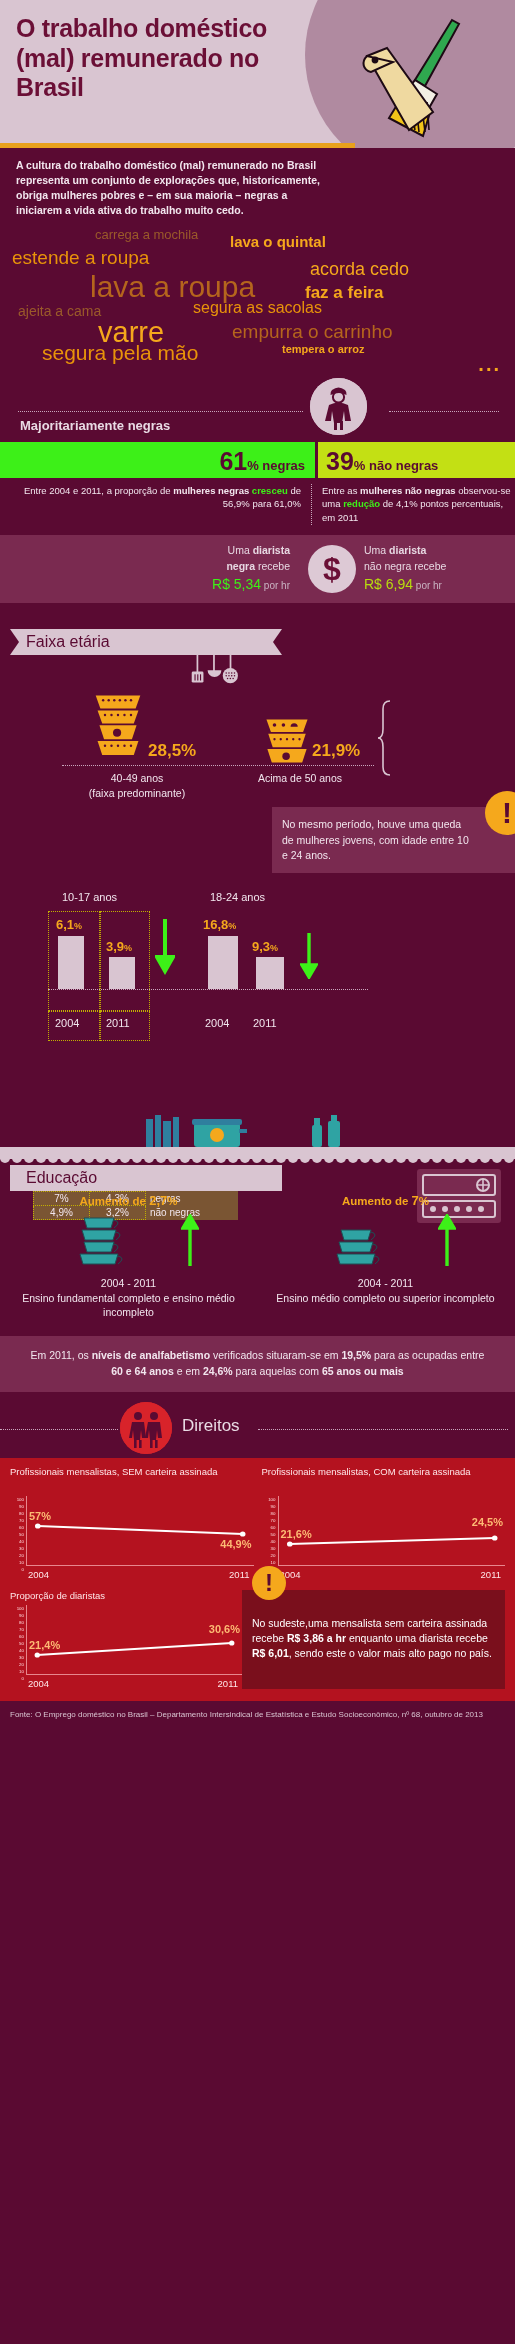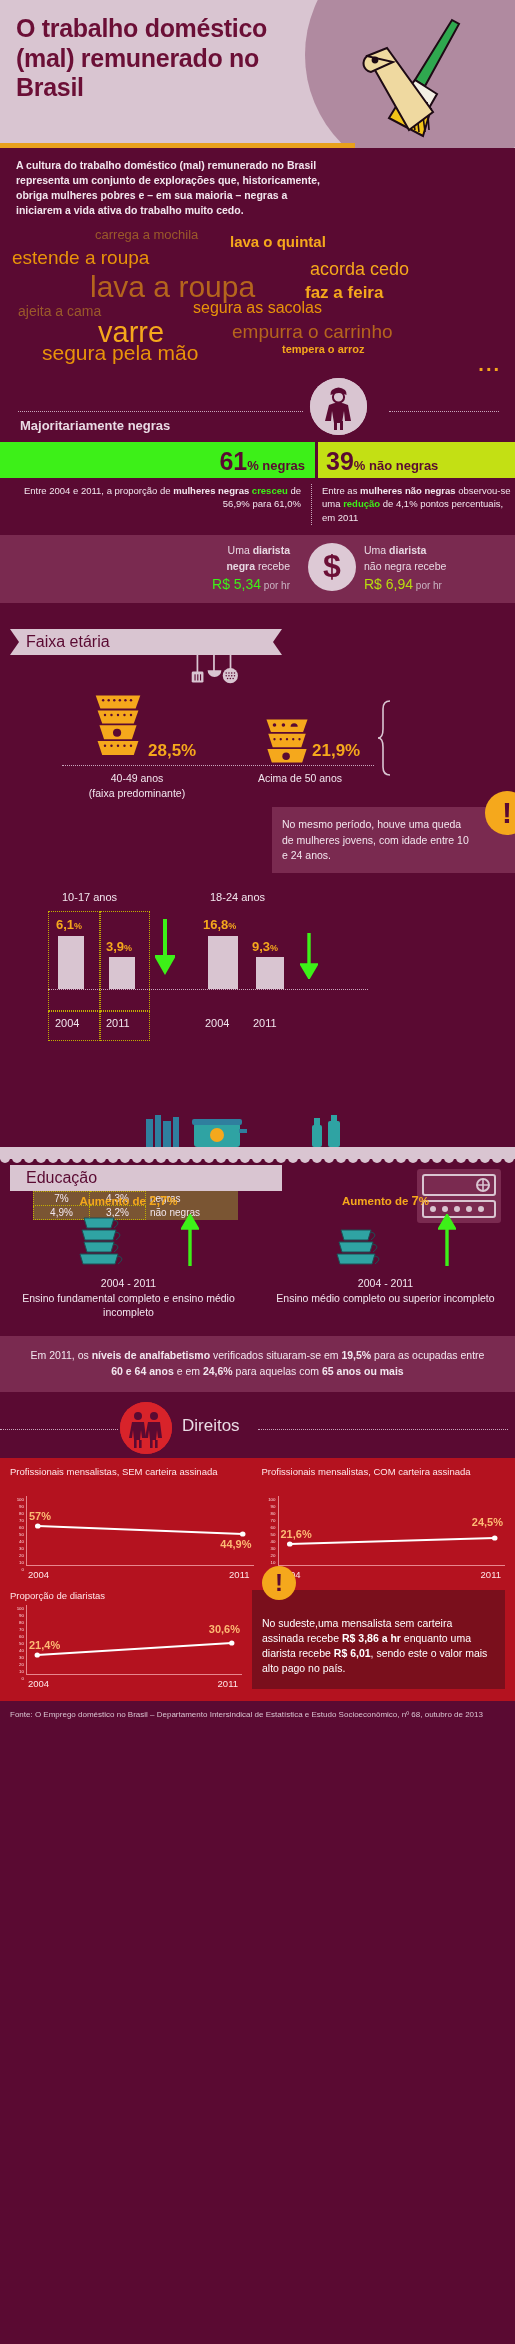--- a/index.html
+++ b/index.html
@@ -52,21 +52,21 @@
   .bar-a .v small, .bar-b .v small { font-size:13px; }
 
   .twocol { display:flex; width:100%; padding:6px 0 4px 0; }
   .twocol .c1 { width:312px; text-align:right; padding-right:10px; border-right:1px dotted #c9a7bd; }
   .twocol .c2 { flex:1; padding-left:10px; }
   .twocol p { color:#f2e6ee; font-size:9.5px; line-height:1.45; }
   .twocol b { font-weight:bold; }
   .grn { color:#3df018; font-weight:bold; }
 
   
-  .wage { position:relative; display:flex; align-items:flex-start; background:#7a2a50; padding:8px 0; margin-top:6px; }
+  .wage { position:relative; display:flex; align-items:center; background:#7a2a50; padding:8px 0; margin-top:6px; }
   .wage .w1 { width:300px; text-align:right; padding-right:10px; }
   .wage .dollar {
     width:48px; height:48px; border-radius:50%; background:#ddc9d5;
     display:flex; align-items:center; justify-content:center;
     color:#6b0f36; font-size:32px; font-weight:bold; margin:0 8px;
   }
   .wage .w2 { flex:1; }
   .wage p { color:#e7d8e2; font-size:10.5px; line-height:1.5; }
   .wage .money { font-size:14px; font-weight:normal; }
   .wage .m1 { color:#3df018; }
@@ -160,21 +160,21 @@
   .redcell .cap { color:#ffe6e8; font-size:9.5px; line-height:1.35; margin-bottom:4px; min-height:26px;}
   .lchart { position:relative; height:84px; }
   .lchart .yax { position:absolute; left:0; top:0; width:14px; height:70px; }
   .lchart .yax div { color:#ffd9dc; font-size:4.4px; line-height:7px; text-align:right; }
   .lchart .plot { position:absolute; left:16px; top:0; right:0; height:70px; border-left:1px solid #e8868d;
                   border-bottom:1px solid #e8868d; }
   .lchart svg { position:absolute; left:0; top:0; }
   .lchart .pv { position:absolute; color:#fdba74; font-size:11px; font-weight:bold; }
   .lchart .xl { position:absolute; bottom:0; color:#ffe6e8; font-size:9.5px; }
 
-  .dirbottom { display:flex; gap:10px; margin-top:10px; }
+  .dirbottom { display:flex; margin-top:10px; }
   .dirbottom .left { width:232px; }
   .dirbottom .right { flex:1; background:#7a0f1c; position:relative; padding:12px 10px 10px 10px; }
   .dirbottom .right p { color:#fff; font-size:10.5px; line-height:1.45; }
   .dirbottom .right .bangr {
     position:absolute; left:10px; top:-24px; width:34px; height:34px; border-radius:50%;
     background:#f5a81c; color:#5a0a32; font-size:24px; font-weight:bold;
     display:flex; align-items:center; justify-content:center;
   }
 
   

